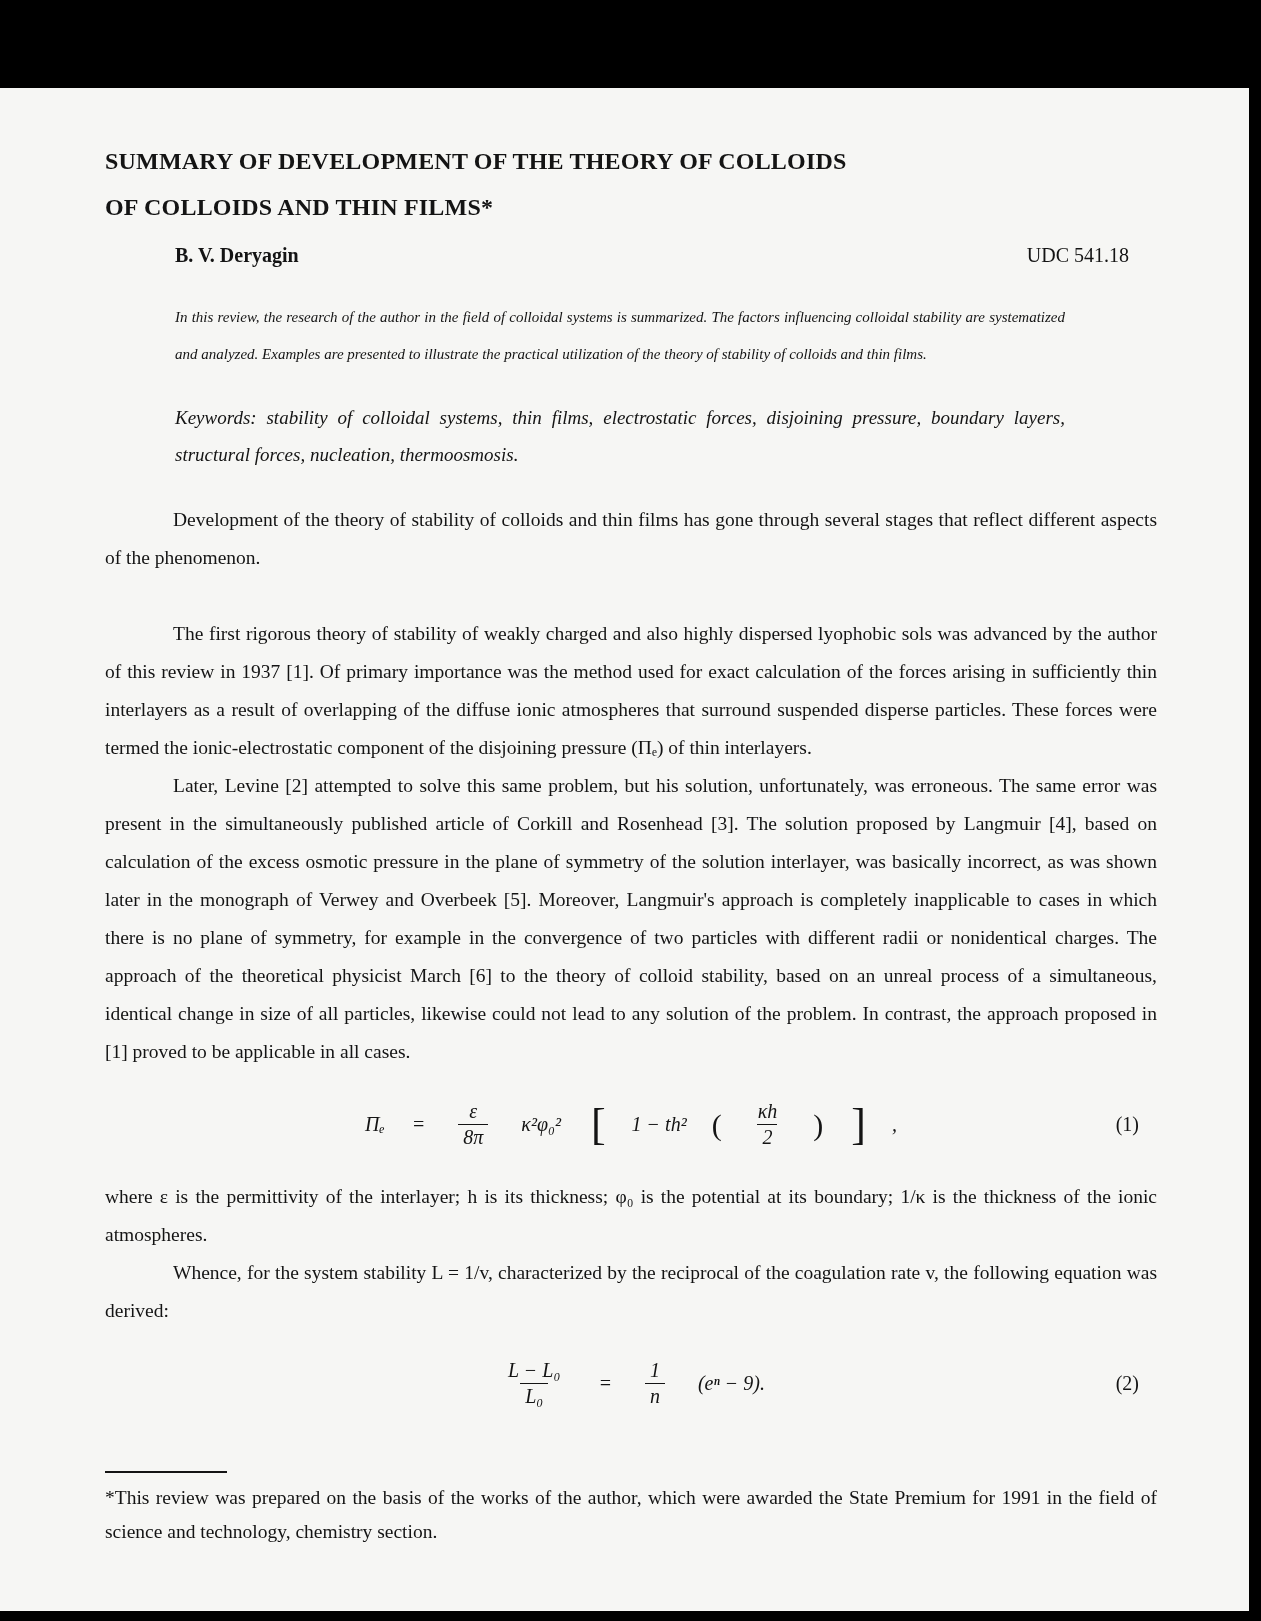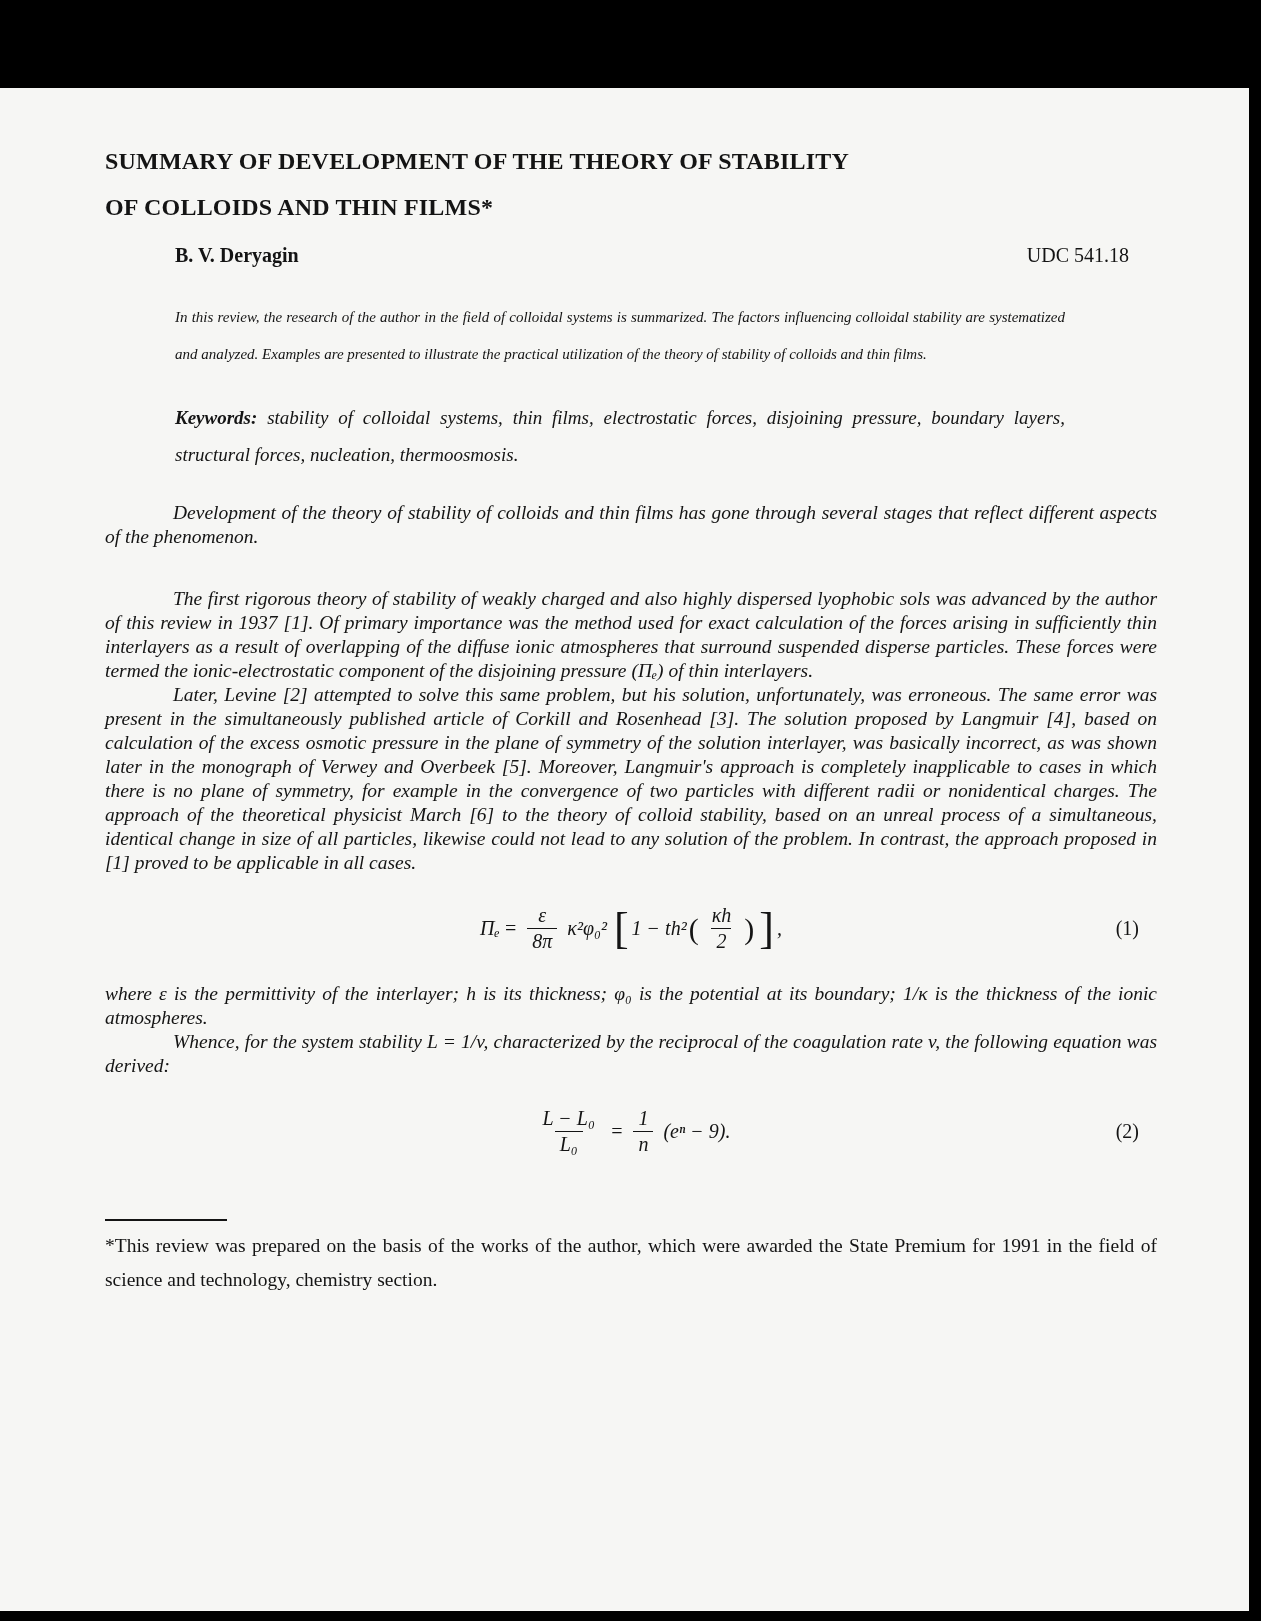--- a/index.html
+++ b/index.html
@@ -38,40 +38,40 @@
   .abstract-block {
     margin-top:32px; margin-left:70px; width:890px;
     font-style:italic; font-size:15px; line-height:37px;
     text-align:justify;
   }
   .keywords-block {
     margin-top:26px; margin-left:70px; width:890px;
     font-style:italic; font-size:19px; line-height:37px;
     text-align:justify;
   }
-  .keywords-label { font-weight:bold; }
+  .keywords-label { font-weight:normal; }
   
   .body-par {
-    font-size:19.5px; line-height:24px; text-align:justify;
+    font-size:19.5px; line-height:38px; text-align:justify;
     margin:0;
-    font-style:italic;
   }
   .indent { text-indent:68px; }
   .intro-par { margin-top:28px; }
   .section-heading {
     margin-top:58px;
     font-size:20px; font-weight:bold; letter-spacing:0.3px;
   }
   .first-after-heading { margin-top:38px; }
   
   .equation-row {
     position:relative;
     display:flex; justify-content:center; align-items:center;
     font-style:italic; font-size:20px;
     margin:30px 0;
+    gap:23px;
   }
   .eq-number { position:absolute; right:18px; font-style:normal; font-size:20px; }
   .frac { display:inline-flex; flex-direction:column; align-items:center; margin:0 6px; }
   .frac .num { padding:0 5px 2px; line-height:1.05; }
   .frac .den { border-top:1.6px solid #141414; padding:2px 5px 0; line-height:1.05; }
   .eq-gap { margin:0 4px; }
   .sq-bracket { font-size:44px; font-style:normal; font-weight:300; line-height:1; margin:0 3px; }
   .paren { font-size:30px; font-style:normal; font-weight:300; line-height:1; margin:0 2px; }
   .eq-tail { margin-left:4px; }
   
@@ -85,21 +85,21 @@
   }
   
 </style>
 </head>
 <body>
 
 <div class="scan-page">
   <div class="content">
 
     <div class="title-block">
-      <div class="title-line">SUMMARY OF DEVELOPMENT OF THE THEORY OF STABILITY</div>
+      <div class="title-line">SUMMARY OF DEVELOPMENT OF THE THEORY OF COLLOIDS</div>
       <div class="title-line">OF COLLOIDS AND THIN FILMS*</div>
     </div>
 
     <div class="author-row">
       <span class="author">B. V. Deryagin</span>
       <span class="udc">UDC 541.18</span>
     </div>
 
     <div class="abstract-block">In this review, the research of the author in the field of colloidal systems is summarized. The factors influencing colloidal stability are systematized and analyzed. Examples are presented to illustrate the practical utilization of the theory of stability of colloids and thin films.</div>
 

